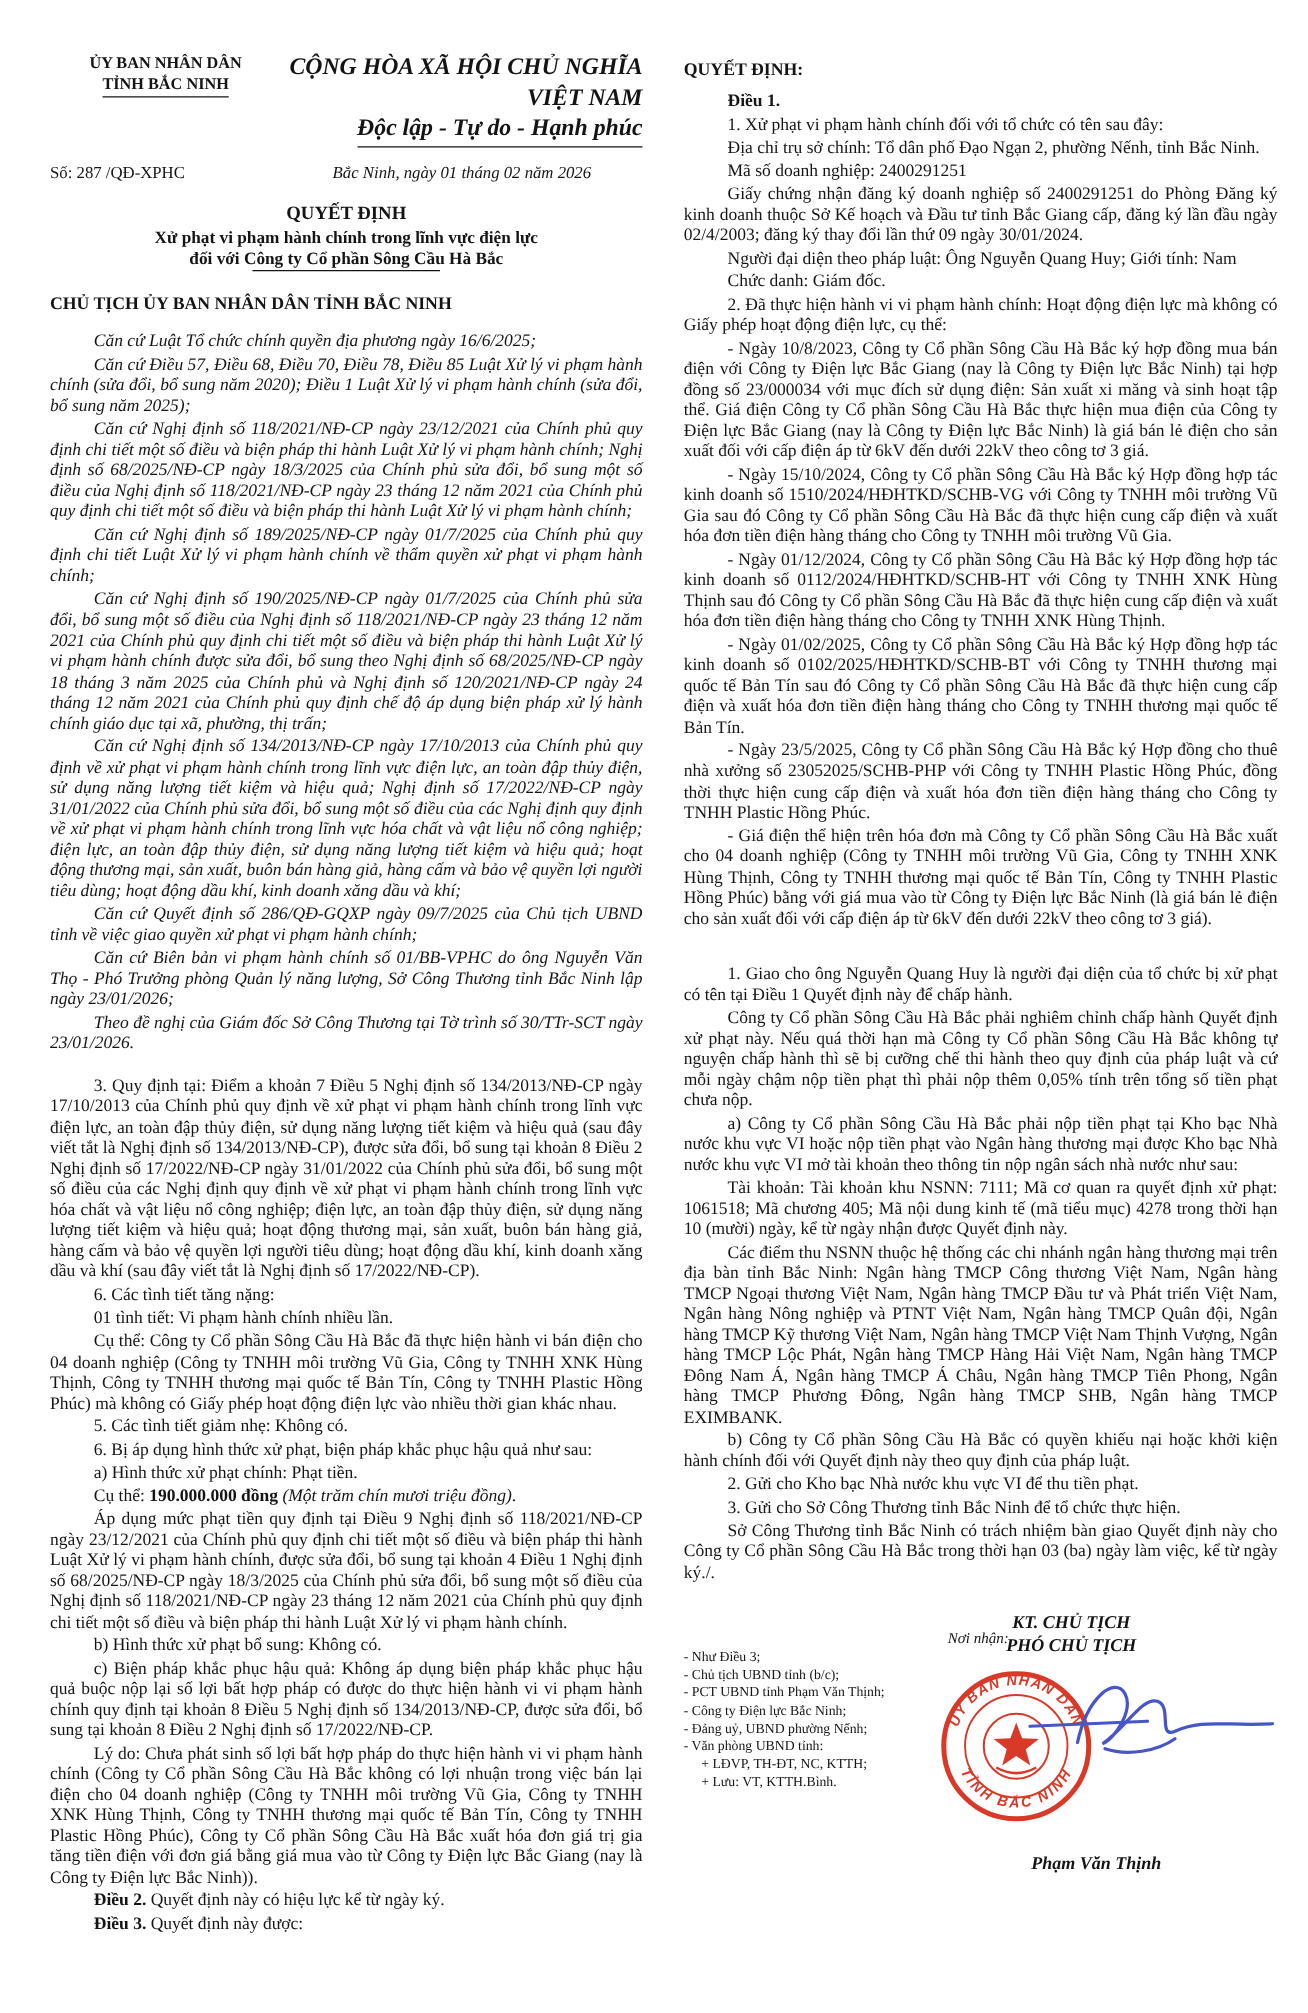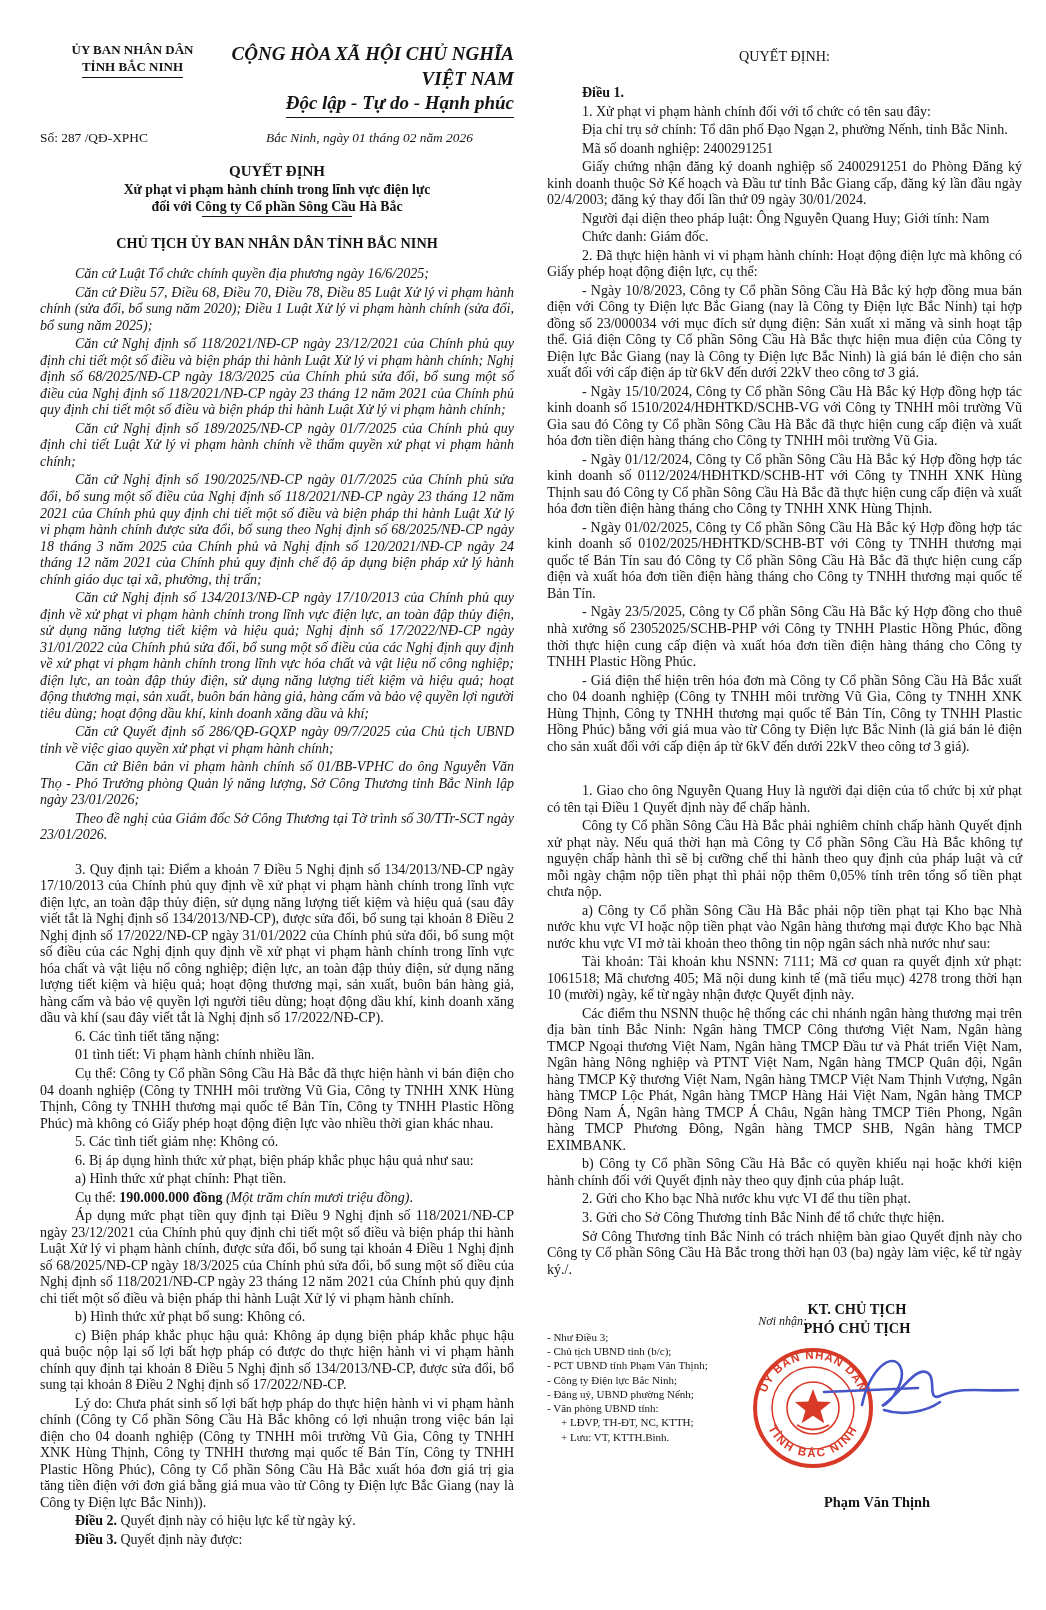--- a/index.html
+++ b/index.html
@@ -20,36 +20,36 @@
   .hdr-left .u, .hdr-right .motto { display:inline-block; border-bottom:1.4px solid #141414; padding-bottom:1px; }
   .hdr-right { flex:1; text-align:right; font-weight:bold; font-size:19px; line-height:1.3;font-style:italic; }
   .numrow { display:flex; margin-top:12px; font-size:13.4px; }
   .numrow .no { width:185px; }
   .numrow .date { flex:1; text-align:center; font-style:italic; }
 
   .title-block { text-align:center; font-weight:bold; margin-top:16px; line-height:1.25; }
   .t1 { font-size:15px; }
   .t2,.t3 { font-size:13.8px; }
   .title-underline { width:150px; border-bottom:1.4px solid #141414; margin:1px auto 0; }
-  .authority { text-align:center; font-weight:bold; font-size:14.2px; margin:18px 0 14px; }
+  .authority { font-weight:bold; font-size:14.2px; margin:18px 0 14px; }
 
   .recitals p { font-style:italic; }
   .sec-gap { height:16px; }
   .sec-gap-lg { height:26px; }
 
-  .rc-heading { text-align:center; font-weight:normal; font-size:14.2px; text-indent:0; margin-bottom:20px; }
+  .rc-heading { text-align:left; font-weight:bold; font-size:14.2px; text-indent:0; margin-bottom:9px; }
   .lead-b { font-weight:bold; }
 
   
   .footer-row { position:relative; margin-top:22px; height:260px; }
   .receivers { position:absolute; left:0; top:14px; width:260px; font-size:11px; line-height:1.3; }
   .receivers .rlabel { font-weight:normal; font-style:italic; font-size:12px;text-align:right; }
   .receivers div { text-indent:0; }
   .receivers .sub { padding-left:14px; }
-  .sign-block { position:absolute; right:0; top:0; width:330px; text-align:center; }
+  .sign-block { position:absolute; right:0; top:0; width:330px; text-align:center;font-style:italic; }
   .sign-title { font-weight:bold; font-size:14.4px; line-height:1.3; }
   .stamp-wrap { position:relative; height:150px; margin-top:4px; }
   .stamp-svg { position:absolute; left:55px; top:0; }
   .sig-svg { position:absolute; left:130px; top:8px; }
   .sign-name { font-weight:bold; font-size:14.4px; margin-top:2px; padding-left:40px; }
 </style>
 </head>
 <body>
 
 <div class="col col-left">

